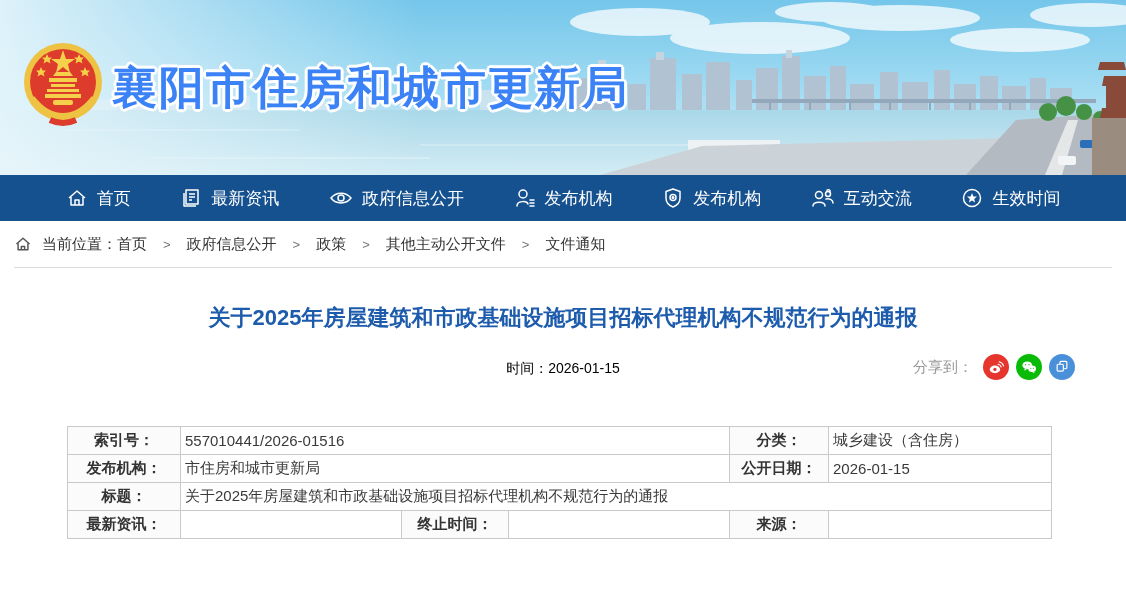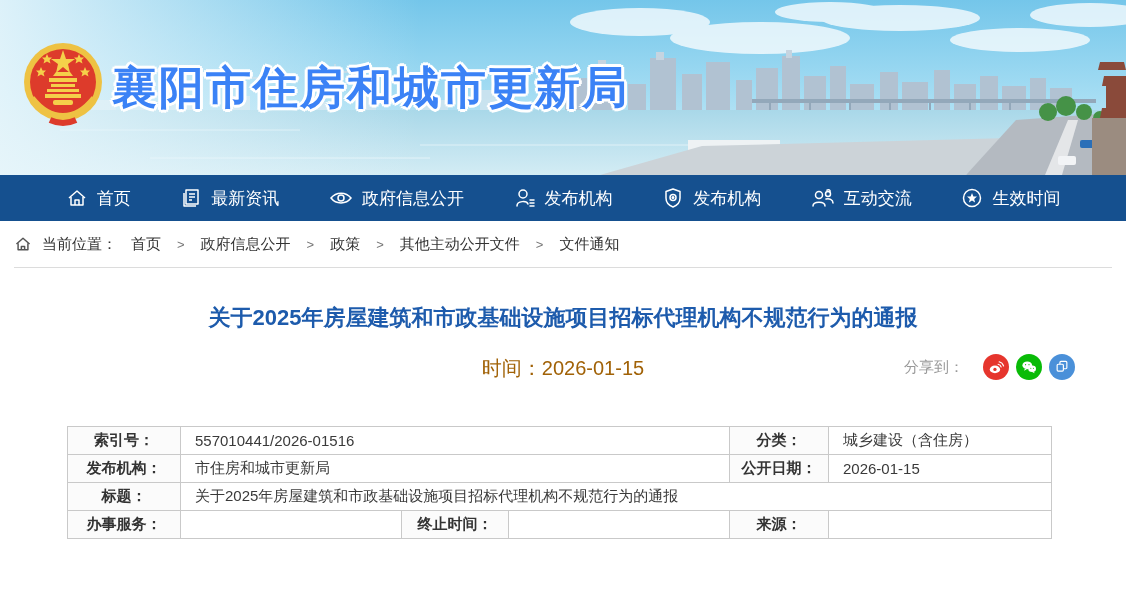--- a/index.html
+++ b/index.html
@@ -20,45 +20,45 @@
     height:46px; background:#15508f; padding:0 16px; }
   .nav-item { display:flex; align-items:center; gap:9px; color:#fff; font-size:17px;
     cursor:pointer; white-space:nowrap; }
   .nav-item svg { display:block; }
 
   
   .breadcrumb-bar { height:47px; background:#fff; }
   .breadcrumb { height:100%; margin:0 14px; border-bottom:1px solid #dcdcdc;
     display:flex; align-items:center; font-size:15px; color:#333; }
   .breadcrumb .crumb-home { display:flex; align-items:center; margin-right:10px; }
-  .breadcrumb .prefix { margin-right:14px; }
+  .breadcrumb .prefix { }
   .breadcrumb a.crumb { color:#333; text-decoration:none; cursor:pointer; }
   .breadcrumb .sep { color:#777; font-size:13px; margin:0 16px; }
 
   
   .article-title { margin-top:35px; text-align:center; font-size:22px; font-weight:bold;
     color:#1d5bac; }
   .meta-row { position:relative; margin-top:21px; height:28px; }
-  .meta-time { position:absolute; left:0; right:0; text-align:center; font-size:20px;
-    color:#a16207; line-height:28px; }
+  .meta-time { position:absolute; left:0; right:0; text-align:center; font-size:14px;
+    color:#000000; line-height:28px; }
   .share-box { position:absolute; right:51px; top:0; display:flex; align-items:center; gap:7px; }
-  .share-label { color:#999; font-size:15px; margin-right:12px; }
+  .share-label { color:#999; font-size:15px; margin-right:3px; }
   .share-btn { width:26px; height:26px; border-radius:50%; display:flex; align-items:center;
     justify-content:center; cursor:pointer; }
   .share-weibo { background:#e6352d; }
   .share-wechat { background:#09bb07; }
   .share-copy { background:#4a90d9; }
 
   
   .info-table { margin:44px 14px 0 67px; border-collapse:collapse; table-layout:fixed;
     width:984px; font-size:15px; color:#333; }
   .info-table td { border:1px solid #c9c9c9; height:28px; padding:0 6px;
     overflow:hidden; white-space:nowrap; }
   .info-table td.lbl { font-weight:bold; text-align:center; background:#fbfbfb; }
-  .info-table td.val { text-align:left; padding-left:14px; color:#3a3a3a; }
+  .info-table td.val { text-align:left; padding-left:4px; color:#3a3a3a; }
 </style>
 </head>
 <body>
 
 <div class="banner">
   <svg class="banner-bg" width="1126" height="175" viewBox="0 0 1126 175">
     <defs>
       <linearGradient id="sky" x1="0" y1="0" x2="0" y2="1">
         <stop offset="0" stop-color="#74c6ea"></stop>
           <stop offset="0.55" stop-color="#a5ddf3"></stop>
@@ -351,21 +351,21 @@
       <td class="lbl">发布机构：</td>
       <td class="val" colspan="3">市住房和城市更新局</td>
       <td class="lbl">公开日期：</td>
       <td class="val">2026-01-15</td>
     </tr>
     <tr>
       <td class="lbl">标题：</td>
       <td class="val" colspan="5">关于2025年房屋建筑和市政基础设施项目招标代理机构不规范行为的通报</td>
     </tr>
     <tr>
-      <td class="lbl">办事服务：</td>
+      <td class="lbl">最新资讯：</td>
       <td class="val"></td>
       <td class="lbl">终止时间：</td>
       <td class="val"></td>
       <td class="lbl">来源：</td>
       <td class="val"></td>
     </tr>
   </tbody>
 </table>
 
 </body></html>

